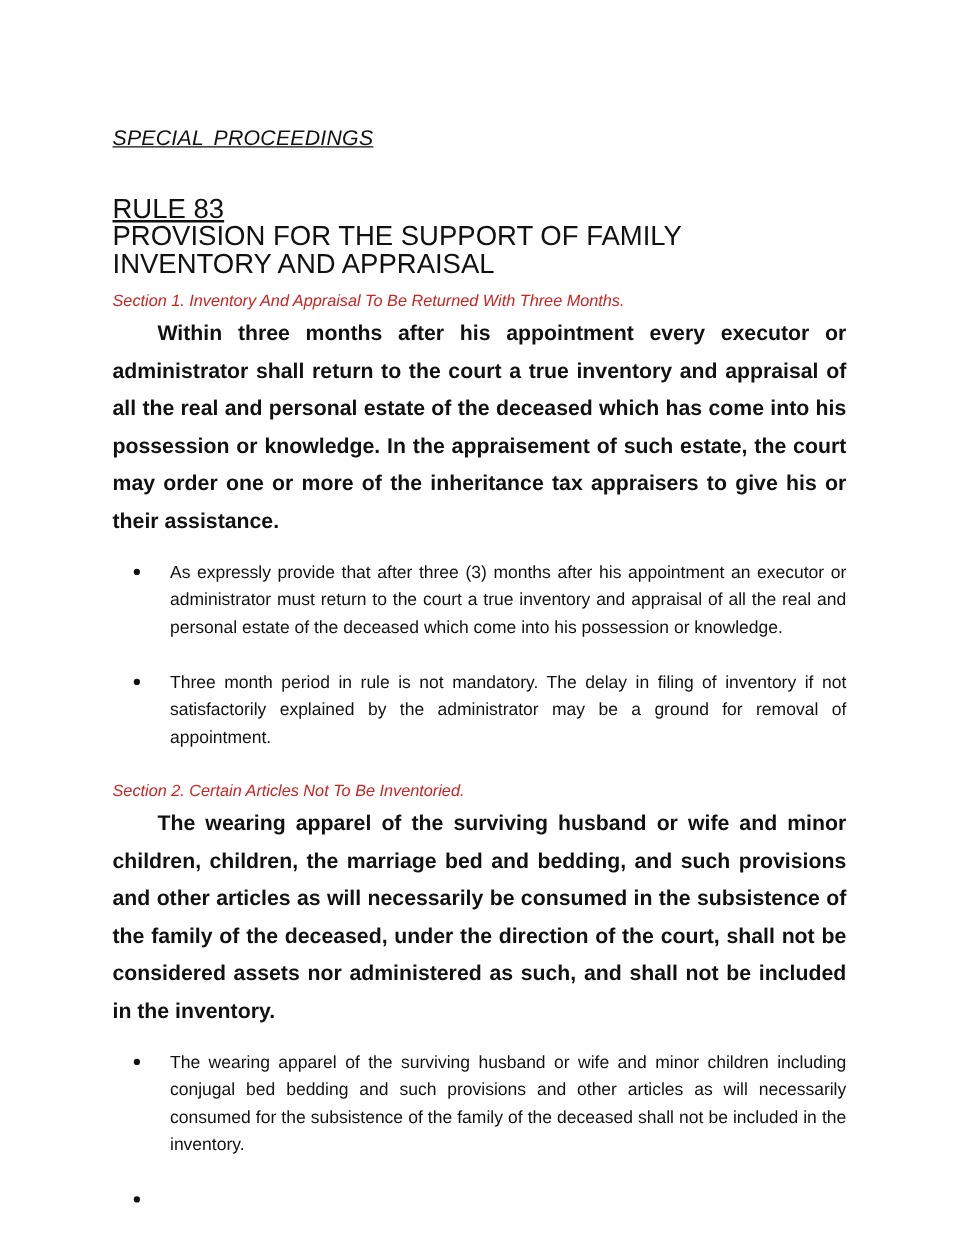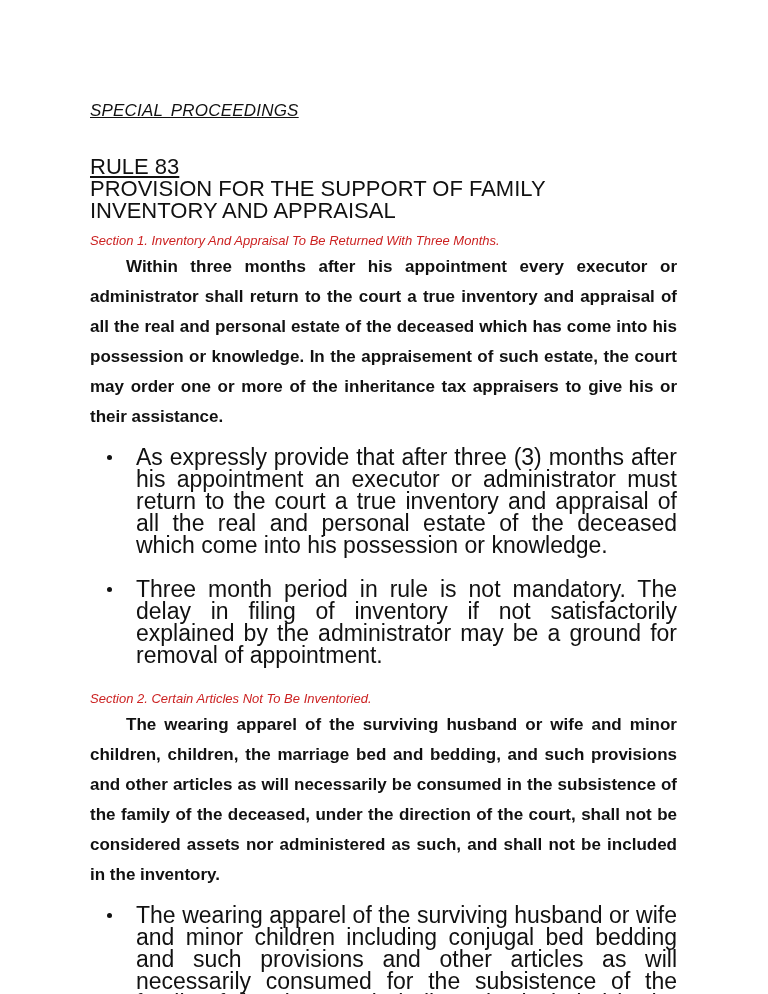--- a/index.html
+++ b/index.html
@@ -55,21 +55,21 @@
       margin: 0;
     }
     ul.bullets {
       list-style: none;
       margin: 14px 0 0 0;
       padding: 0;
     }
     ul.bullets li {
       position: relative;
       padding-left: 46px;
-      font-size: 23px;
+      font-size: 14px;
       line-height: 22px;
       text-align: justify;
       margin-bottom: 22px;
     }
     ul.bullets li .bullet-dot {
       position: absolute;
       left: 17px;
       top: 9px;
       width: 5px;
       height: 5px;

